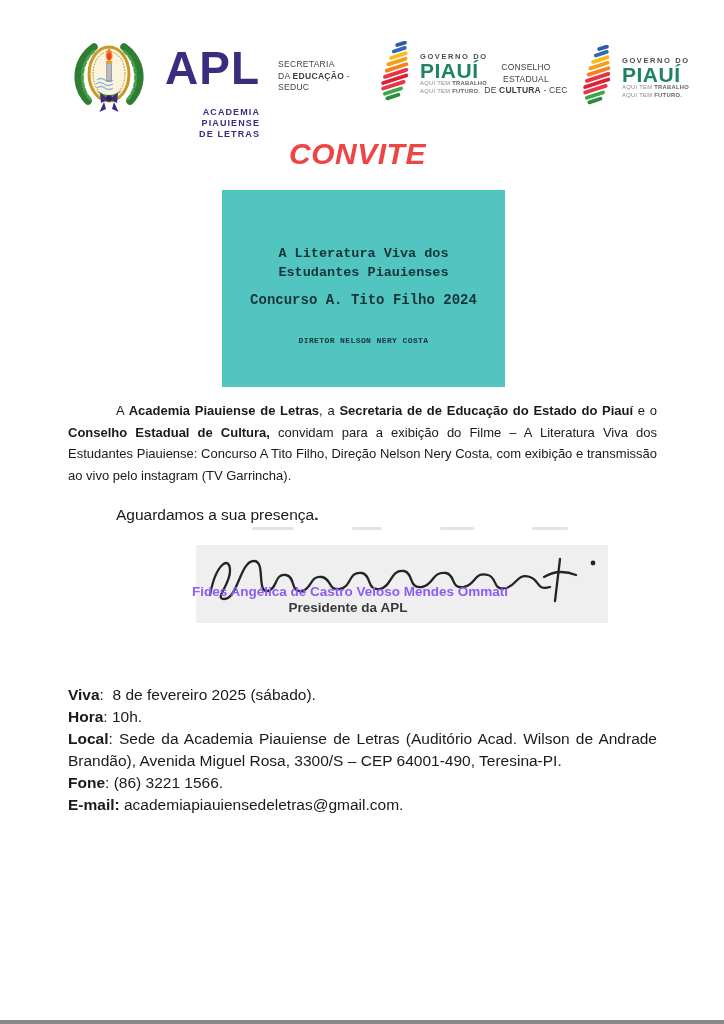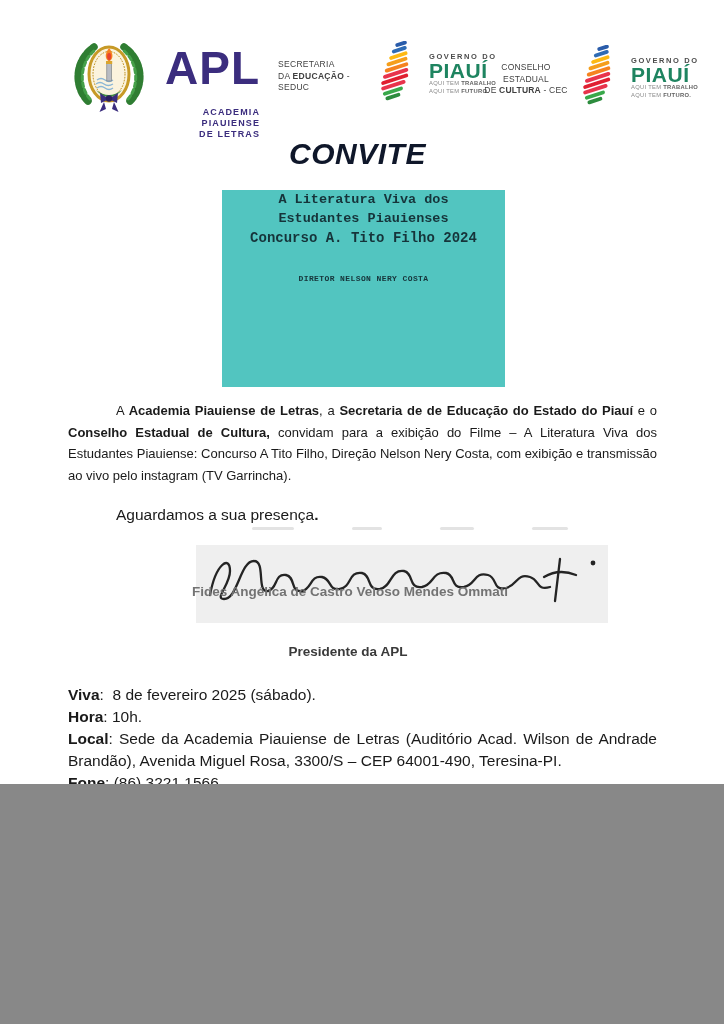--- a/index.html
+++ b/index.html
@@ -1,64 +1,64 @@
 <!DOCTYPE html>
 <html><head>
 <meta charset="utf-8">
 <style>
   html,body{margin:0;padding:0;background:#888;}
-  .page{position:relative;width:724px;height:784px;background:#fff;margin:0 auto;
+  .page{position:relative;width:724px;height:1020px;background:#fff;margin:0 auto;
         font-family:"Liberation Sans",sans-serif;color:#1a1a1a;overflow:hidden;}
 
   
   .hdr-item{position:absolute;}
   .apl-crest{left:70px;top:37px;width:80px;height:76px;}
   .apl-word{left:150px;top:46px;width:110px;text-align:right;}
   .apl-acronym{font-size:46px;line-height:44px;font-weight:800;letter-spacing:1px;}
   .apl-sub{font-size:9px;font-weight:bold;letter-spacing:1.1px;line-height:11px;margin-top:17px;}
   .seduc{left:278px;top:59px;width:104px;text-align:left;font-size:8.5px;
          color:#3f3f3f;line-height:11.5px;letter-spacing:0.3px;}
   .gov{display:flex;align-items:flex-start;}
   .gov-1{left:377px;top:41px;}
   .gov-2{left:579px;top:45px;}
   .gov-map{width:40px;height:60px;flex:0 0 auto;}
-  .gov-text{margin-left:12px;padding-top:11px;}
+  .gov-text{margin-left:3px;padding-top:11px;}
   .gov-top{font-size:7.5px;font-weight:bold;color:#4c4c4c;letter-spacing:1.6px;}
   .gov-name{font-size:21px;font-weight:700;letter-spacing:0.5px;line-height:19px;}
   .gov-tag{font-size:5.8px;color:#8a8a8a;line-height:7.5px;letter-spacing:0.3px;}
   .gov-tag b{color:#5f5f5f;}
   .cec{left:478px;top:62px;width:96px;text-align:center;font-size:8.5px;
        color:#3f3f3f;line-height:11.5px;letter-spacing:0.2px;}
 
   
   .title{position:absolute;left:0;right:44px;top:137px;margin:0;text-align:center;
-         font-size:30px;font-weight:bold;font-style:italic;color:#0f172a;letter-spacing:0.5px;padding-left:35px;}
+         font-size:30px;font-weight:bold;font-style:italic;color:#ef4444;letter-spacing:0.5px;padding-left:35px;}
 
   
   .poster{position:absolute;left:222px;top:190px;width:283px;height:197px;
           text-align:center;font-family:"Liberation Mono","DejaVu Sans Mono",monospace;
-          font-weight:bold;color:#16343a;box-sizing:border-box;}
+          font-weight:bold;color:#16343a;box-sizing:border-box;padding-top:54px;}
   .poster-l12{font-size:13.5px;line-height:19px;}
-  .poster-l3{font-size:14px;margin-top:2px;}
+  .poster-l3{font-size:14px;margin-top:10px;}
   .poster-l4{font-size:8px;margin-top:28px;letter-spacing:0.4px;}
 
   
   .body-par{position:absolute;left:68px;top:400px;width:589px;margin:0;
             font-size:13px;line-height:21.5px;text-align:justify;text-indent:48px;}
   .closing{position:absolute;left:116px;top:506px;margin:0;font-size:15.5px;}
 
   
   .artifacts{position:absolute;left:252px;top:527px;width:340px;display:flex;gap:58px;}
   .artifacts span{display:block;height:3px;background:#e3e3e3;border-radius:2px;}
   .sig-block{position:absolute;left:196px;top:545px;width:412px;height:78px;background:#efefef;}
   .sig-scribble{position:absolute;left:4px;top:2px;width:402px;height:70px;}
   .sig-name{position:absolute;left:-4px;top:39px;width:312px;text-align:center;
-            font-size:13.5px;font-weight:bold;color:#737373;white-space:nowrap;}
+            font-size:13.5px;font-weight:bold;color:#8b5cf6;white-space:nowrap;}
   .sig-role{position:absolute;left:-4px;top:55px;width:312px;text-align:center;
-            font-size:13.5px;font-weight:bold;color:#3a3a3a;margin-top:44px;}
+            font-size:13.5px;font-weight:bold;color:#3a3a3a;}
 
   
   .details{position:absolute;left:68px;top:684px;width:589px;font-size:15.5px;line-height:22px;}
   .detail-line{text-align:justify;}
   .detail-line b{font-weight:bold;}
 </style>
 </head>
 <body>
 
 <div class="page">
@@ -174,15 +174,16 @@
     </svg>
     <div class="sig-name">Fides Angélica de Castro Veloso Mendes Ommati</div>
     <div class="sig-role">Presidente da APL</div>
   </div>
 
   <div class="details">
     <div class="detail-line"><b>Viva</b><span>: &nbsp;8 de fevereiro 2025 (sábado).</span></div>
     <div class="detail-line"><b>Hora</b><span>: 10h.</span></div>
     <div class="detail-line"><b>Local</b><span>: Sede da Academia Piauiense de Letras (Auditório Acad. Wilson de Andrade Brandão), Avenida Miguel Rosa, 3300/S – CEP 64001-490, Teresina-PI.</span></div>
     <div class="detail-line"><b>Fone</b><span>: (86) 3221 1566.</span></div>
+    <div class="detail-line"><b>E-mail:</b><span> academiapiauiensedeletras@gmail.com.</span></div>
   </div>
 
 </div>
 
 </body></html>

